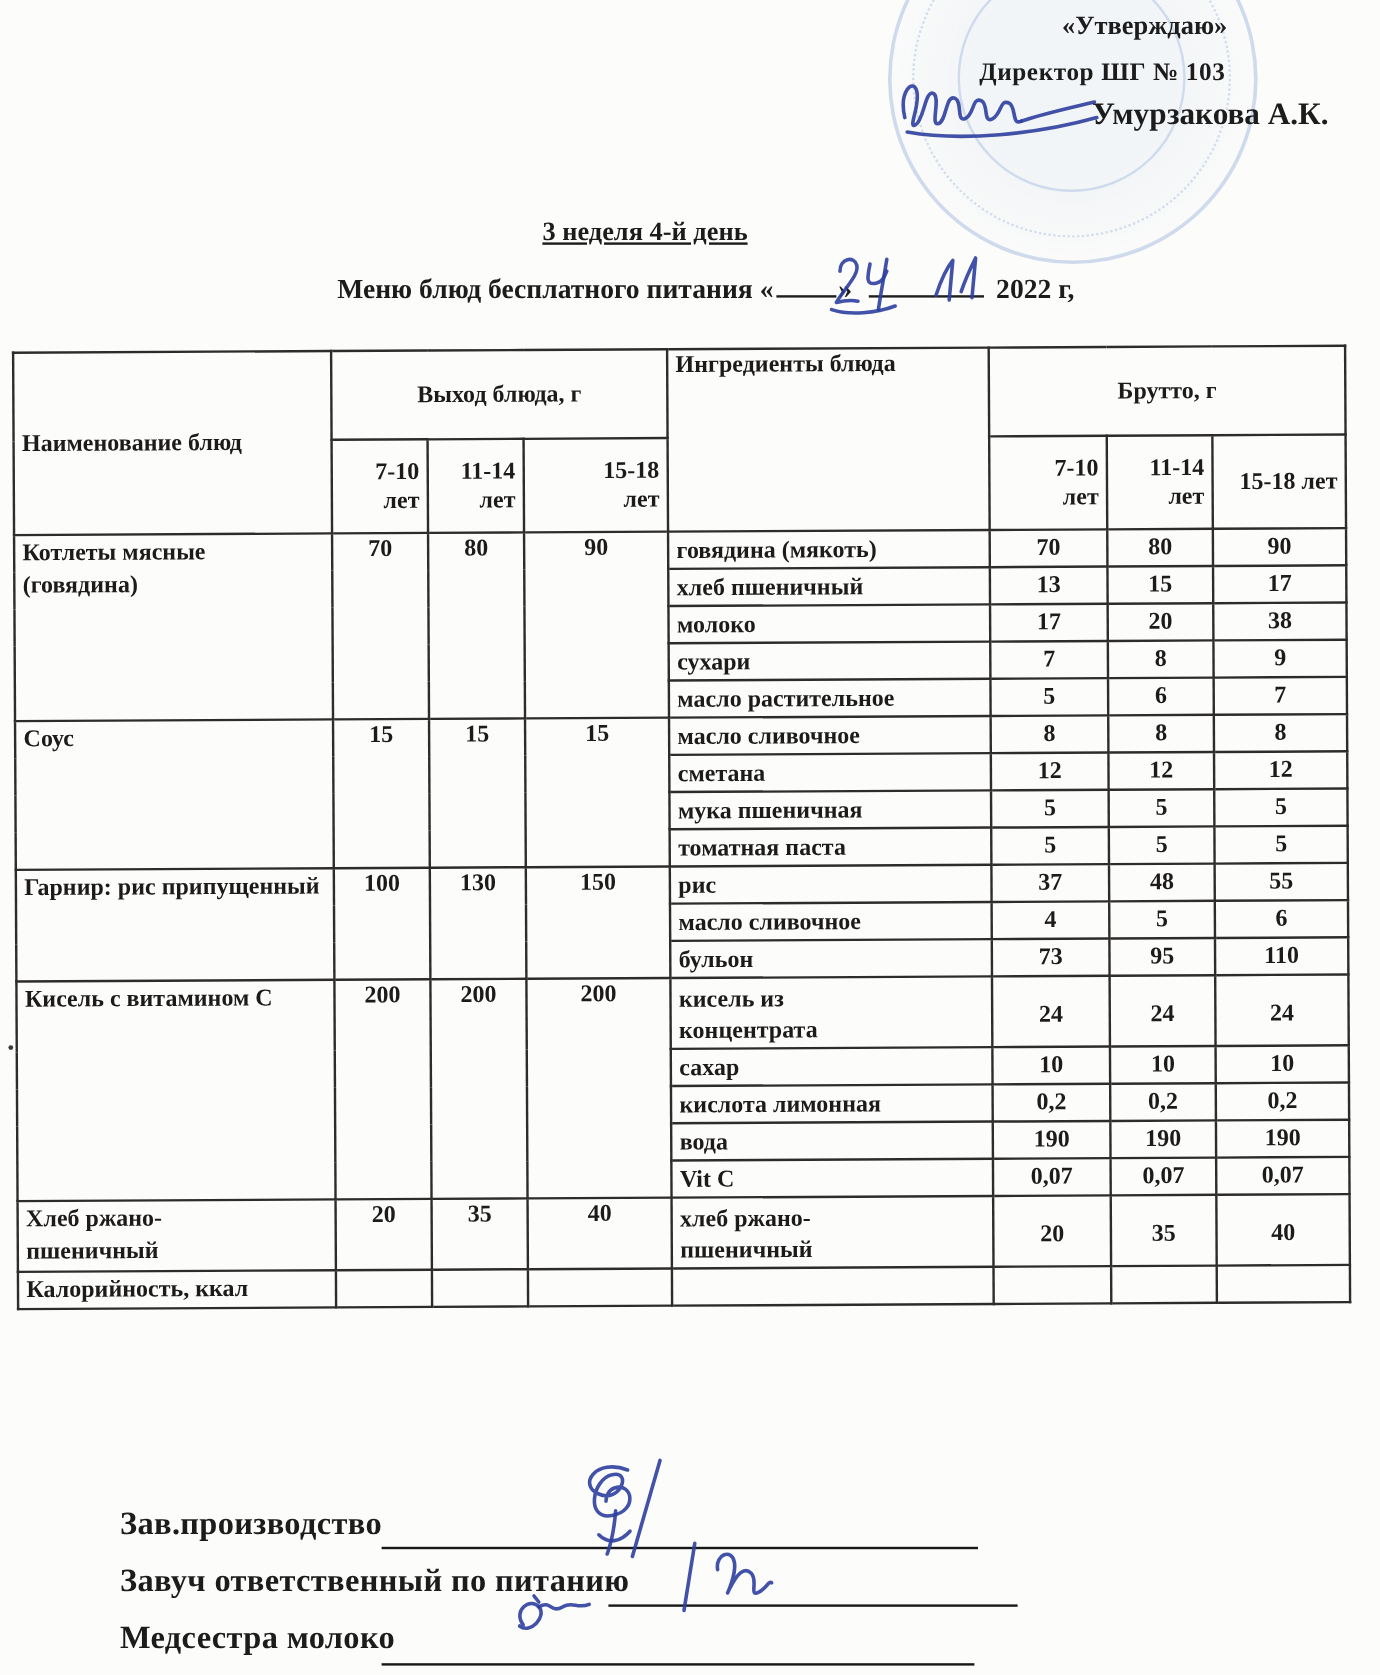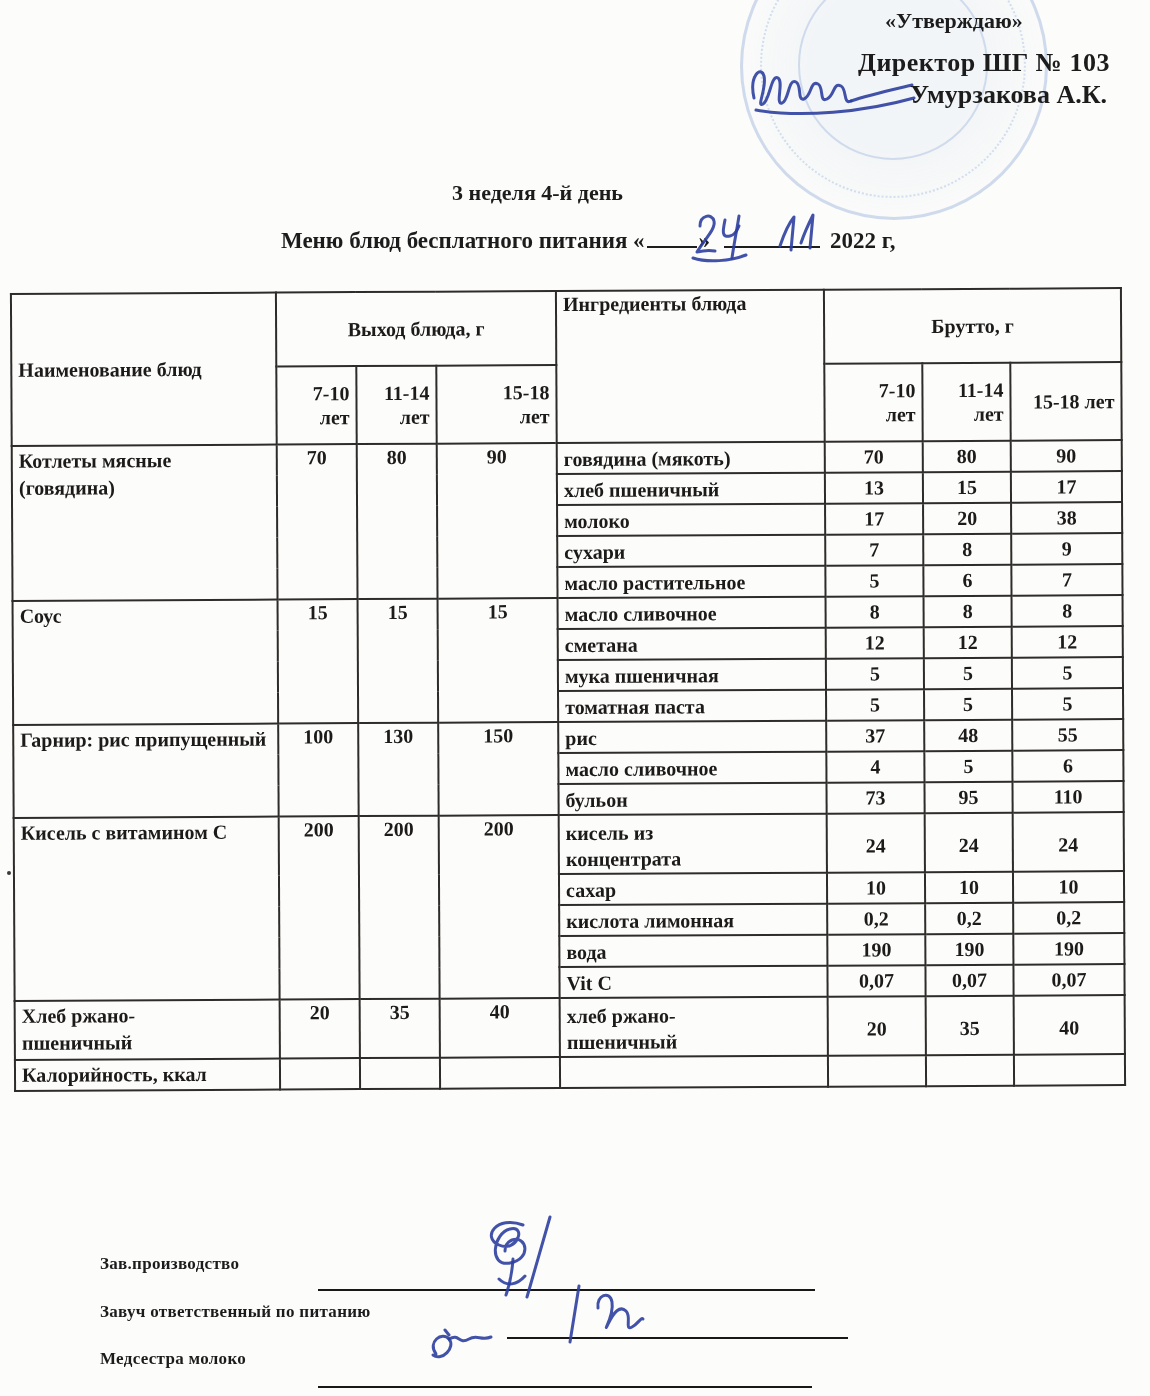--- a/index.html
+++ b/index.html
@@ -11,24 +11,24 @@
   }
   
   .stamp{position:absolute;border-radius:50%;pointer-events:none;}
   .stamp.outer{left:740px;top:-88px;width:302px;height:302px;
     border:3px solid rgba(106,143,205,0.30);
     background:radial-gradient(circle, rgba(130,165,220,0.08) 40%, rgba(130,165,220,0.02) 70%, transparent 75%);}
   .stamp.mid{left:760px;top:-68px;width:262px;height:262px;border:2px dotted rgba(106,143,205,0.26);}
   .stamp.inner{left:798px;top:-30px;width:186px;height:186px;border:2px solid rgba(106,143,205,0.26);}
   
   .approve{position:absolute;left:868px;top:8px;font-size:22px;margin-left:17px;}
-  .director{position:absolute;left:858px;top:48px;font-size:26px;letter-spacing:0.5px;text-align:center;}
+  .director{position:absolute;left:816px;top:48px;font-size:21px;letter-spacing:0.5px;text-align:center;}
   .director-name{position:absolute;left:910px;top:80px;font-size:26px;}
   
-  .weekday{position:absolute;left:452px;top:180px;font-size:22px;}
+  .weekday{position:absolute;left:452px;top:180px;font-size:22px;text-decoration:underline;}
   .menuline{position:absolute;left:281px;top:222px;font-size:23px;white-space:nowrap;}
   .blank{display:inline-block;border-bottom:2px solid #1e1e1e;height:24px;vertical-align:baseline;}
   .blank.day{width:50px;margin:0 2px;}
   .blank.month{width:96px;margin:0 10px 0 14px;}
   
   .hw{position:absolute;pointer-events:none;}
   .hw path{fill:none;stroke:#2e3f9f;stroke-width:3;stroke-linecap:round;stroke-linejoin:round;opacity:0.9;}
   
   table.menu{
     position:absolute;left:12px;top:290px;border-collapse:collapse;
@@ -48,21 +48,21 @@
   td.out{ text-align:center;vertical-align:top;padding-top:6px;}
   td.ing{ text-align:left;vertical-align:middle;padding-left:8px;line-height:1.2;}
   td.ing.vt{vertical-align:top;padding-top:4px;}
   td.num{ text-align:center;vertical-align:middle;}
   td.num.vt{vertical-align:top;padding-top:20px;}
   .iw{display:inline-block;width:126px;line-height:1.3;}
   .dw{display:inline-block;width:132px;line-height:1.35;}
   tr.r{height:31px;}
   tr.tall{height:57px;}
   
-  .sig-label{position:absolute;font-size:17px;letter-spacing:0.3px;text-align:right;}
+  .sig-label{position:absolute;font-size:27px;letter-spacing:0.3px;text-align:right;}
   .sig-line{position:absolute;border-top:2px solid #181818;height:0;}
   .dot{position:absolute;left:7px;top:871px;width:4px;height:4px;background:#3a3a3a;border-radius:50%;}
 </style>
 </head>
 <body>
 
 <div class="stamp outer"></div>
 <div class="stamp mid"></div>
 <div class="stamp inner"></div>
 

